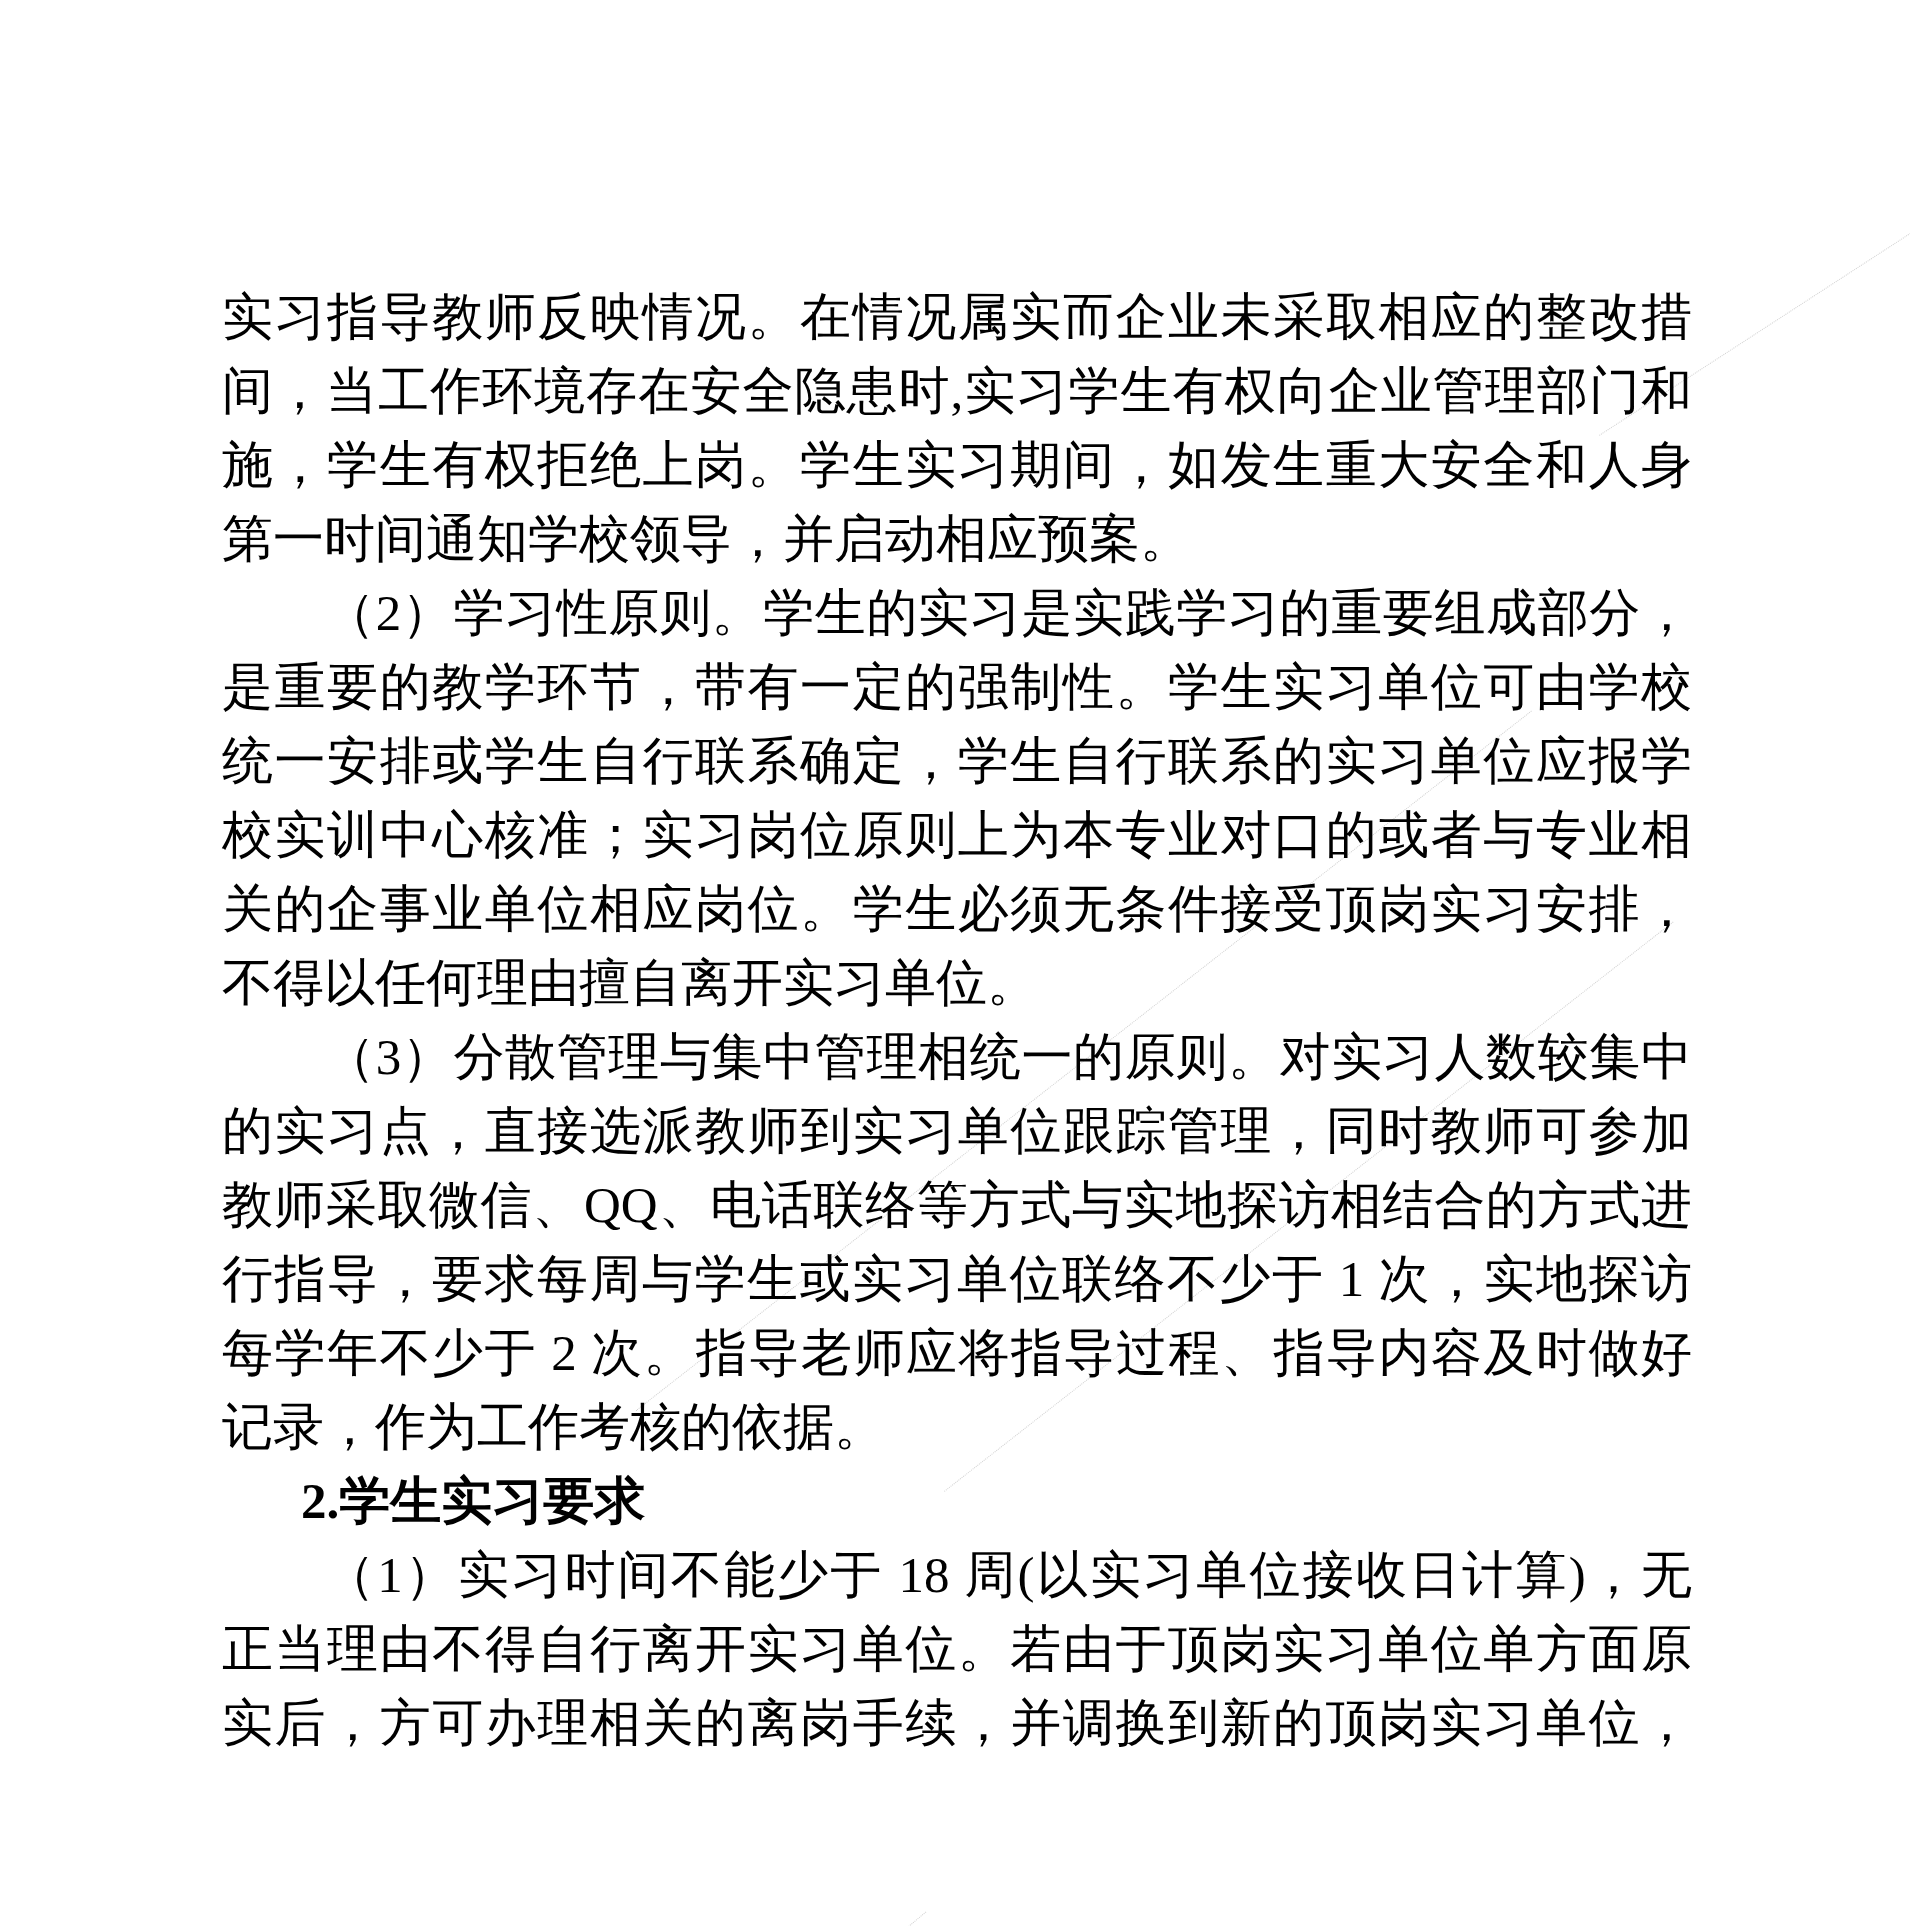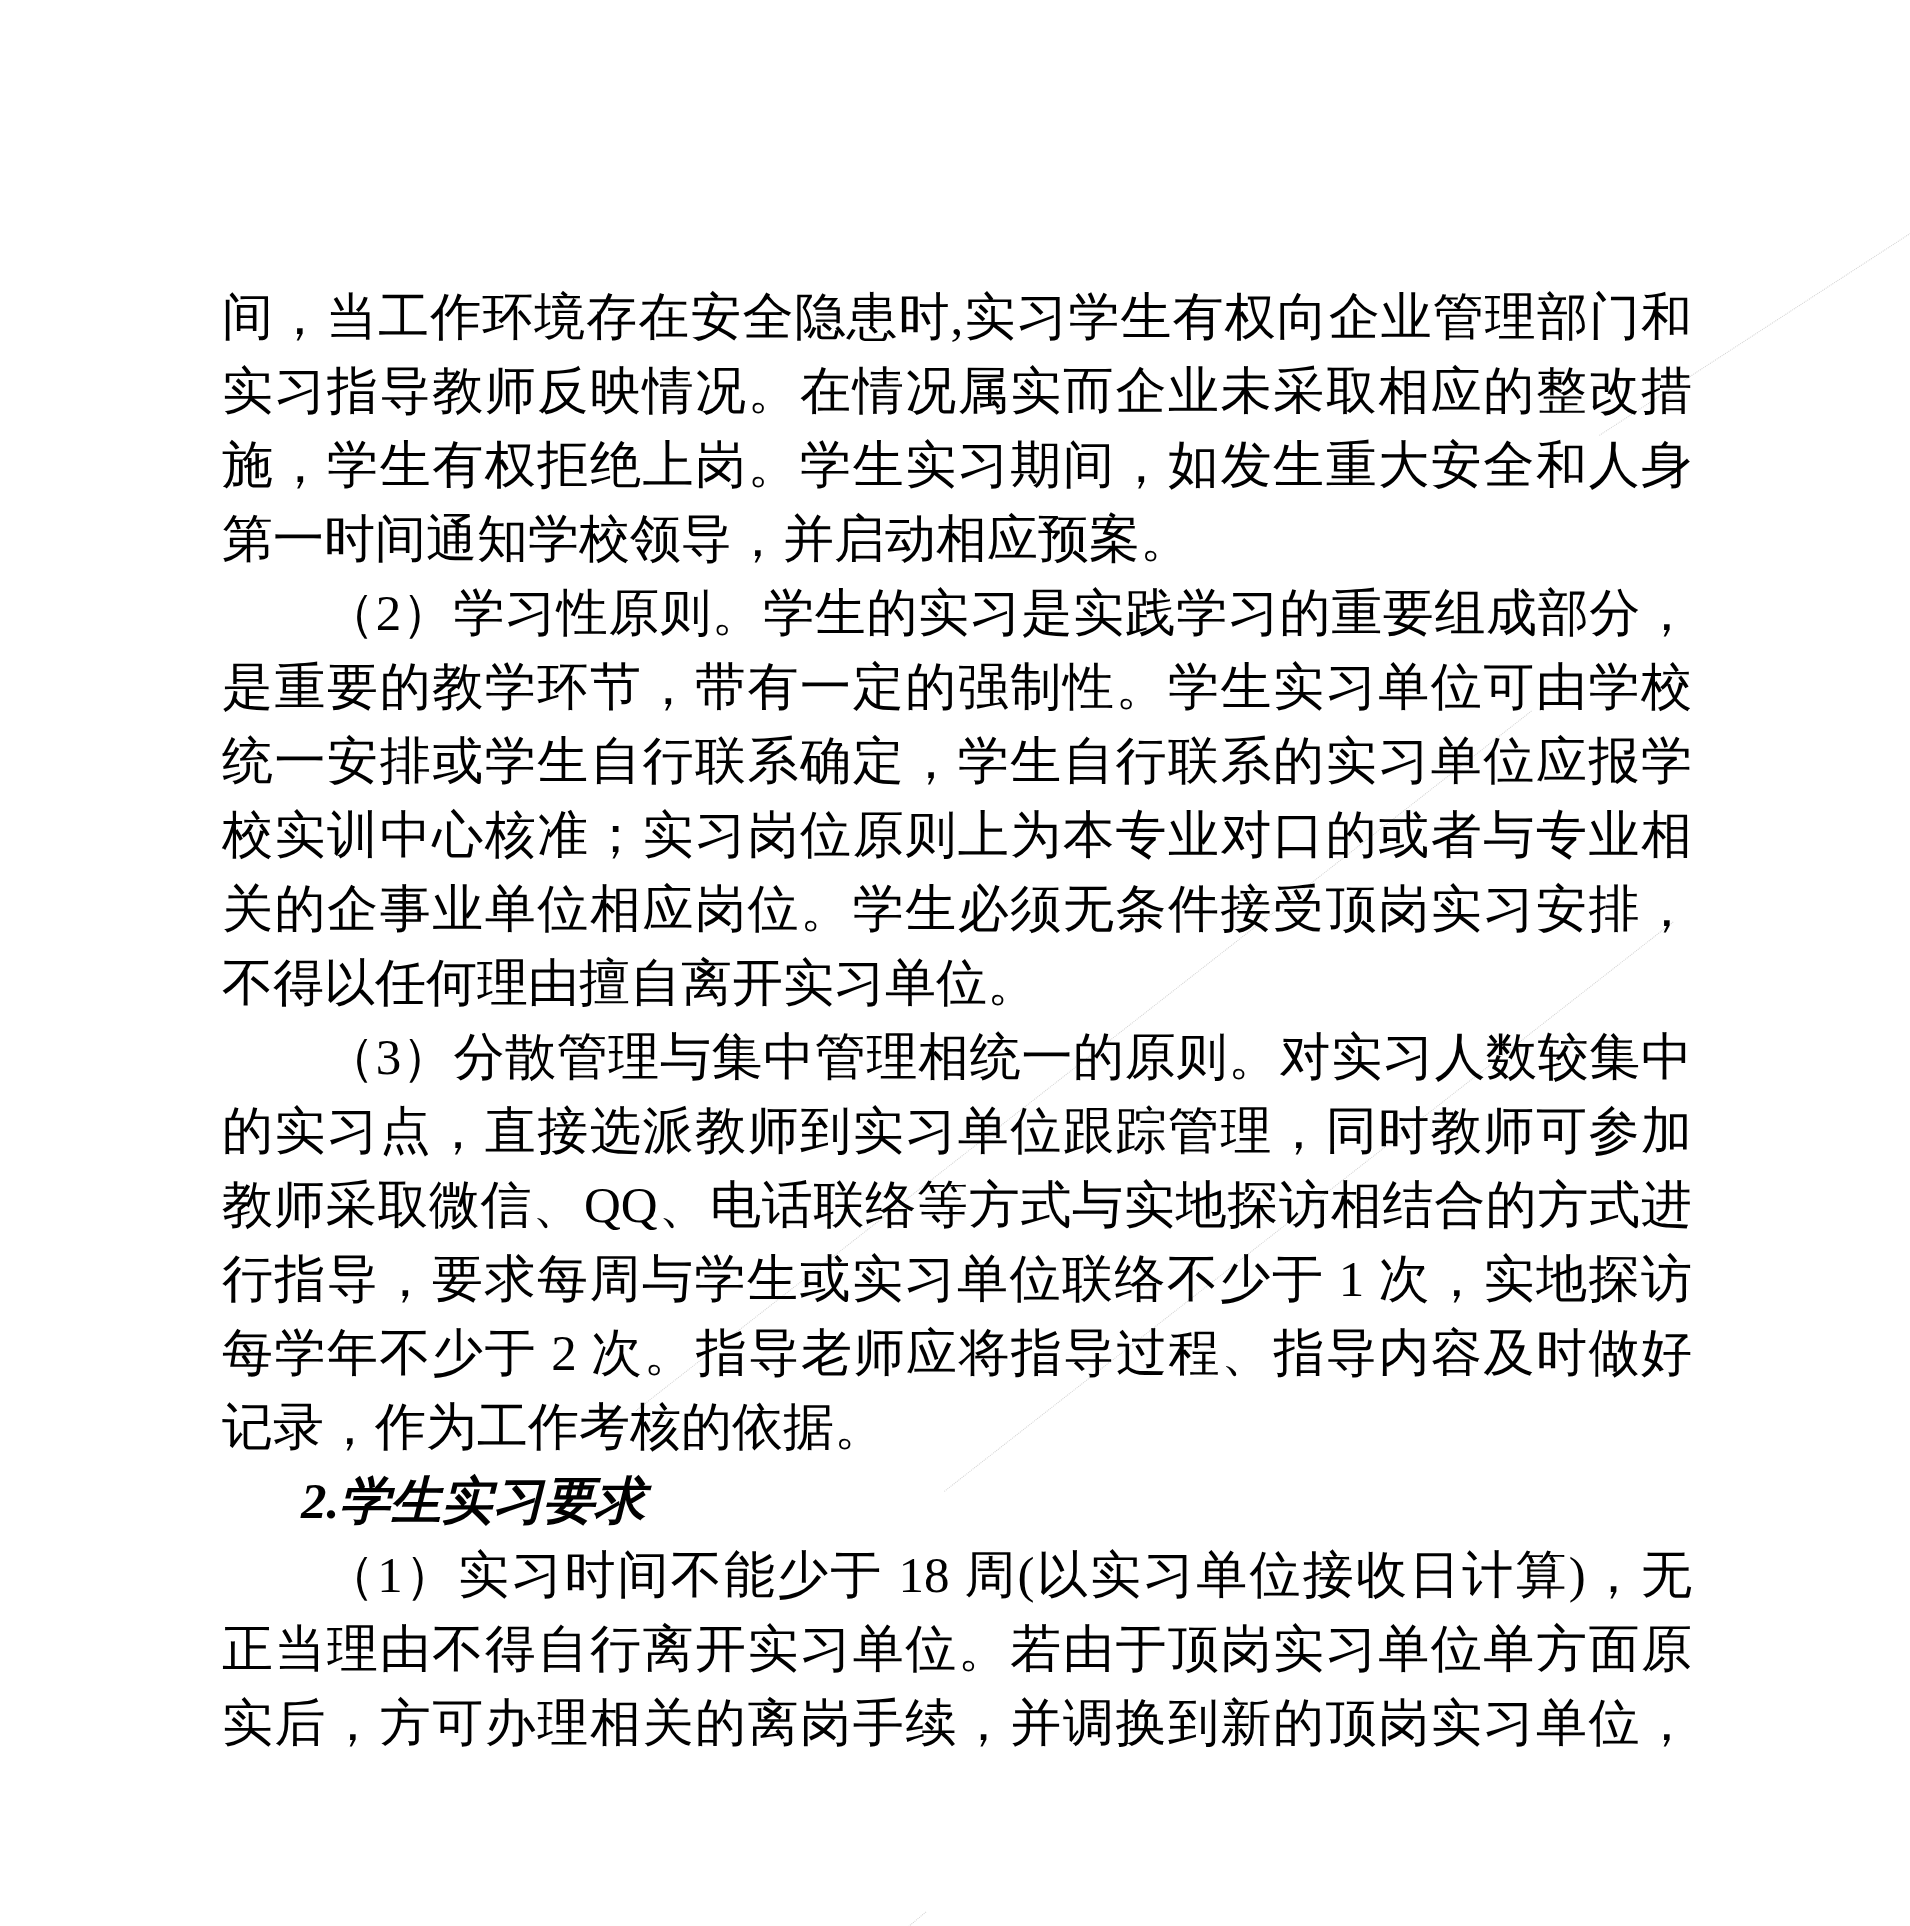--- a/index.html
+++ b/index.html
@@ -26,34 +26,34 @@
   .d4{left:247px;top:2481px;width:886px;transform:rotate(-40deg);}
 
   .doc{
     position:absolute;left:222px;top:280px;width:1470px;
     font-size:51px;line-height:74px;
     text-align:justify;text-justify:inter-character;
   }
   .line{min-height:74px;}
   .j{text-align-last:justify;}
   .i{text-indent:2em;}
-  .h{font-weight:bold;text-indent:1.55em;text-align:left;text-align-last:left;font-style:italic;}
+  .h{font-weight:bold;text-indent:1.55em;text-align:left;text-align-last:left;}
 </style>
 </head>
 <body>
 
 <div class="texture"></div>
 <div class="diag d1"></div>
 <div class="diag d2"></div>
 <div class="diag d3"></div>
 <div class="diag d4"></div>
 
 <div class="doc">
+  <div class="line j">实习指导教师反映情况。在情况属实而企业未采取相应的整改措</div>
   <div class="line j">间，当工作环境存在安全隐患时,实习学生有权向企业管理部门和</div>
-  <div class="line j">实习指导教师反映情况。在情况属实而企业未采取相应的整改措</div>
   <div class="line j">施，学生有权拒绝上岗。学生实习期间，如发生重大安全和人身</div>
   <div class="line">第一时间通知学校领导，并启动相应预案。</div>
   <div class="line i j">（2）学习性原则。学生的实习是实践学习的重要组成部分，</div>
   <div class="line j">是重要的教学环节，带有一定的强制性。学生实习单位可由学校</div>
   <div class="line j">统一安排或学生自行联系确定，学生自行联系的实习单位应报学</div>
   <div class="line j">校实训中心核准；实习岗位原则上为本专业对口的或者与专业相</div>
   <div class="line j">关的企事业单位相应岗位。学生必须无条件接受顶岗实习安排，</div>
   <div class="line">不得以任何理由擅自离开实习单位。</div>
   <div class="line i j">（3）分散管理与集中管理相统一的原则。对实习人数较集中</div>
   <div class="line j">的实习点，直接选派教师到实习单位跟踪管理，同时教师可参加</div>

